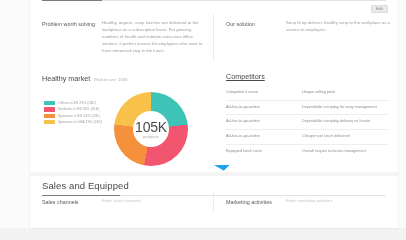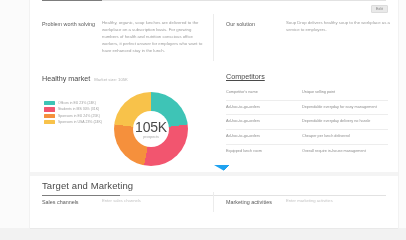--- a/index.html
+++ b/index.html
@@ -211,21 +211,21 @@
             <div class="tcell c2">Overall require in-house management</div>
           </div>
         </div>
     </div>
 
   </div>
 
   <div class="sec-divider"></div>
 
   <div class="section sec-sales">
-    <div class="sec-title">Target and Marketing</div>
+    <div class="sec-title">Sales and Equipped</div>
     <div class="rule-wrap">
       <div class="rest"></div>
       <div class="under" style="width:78px;"></div>
     </div>
 
     <div class="sm-cols">
       <div class="sm-col sm-left">
         <div class="sm-field">
           <div class="sm-label">Sales channels</div>
           <div class="sm-ph">Enter sales channels</div>

